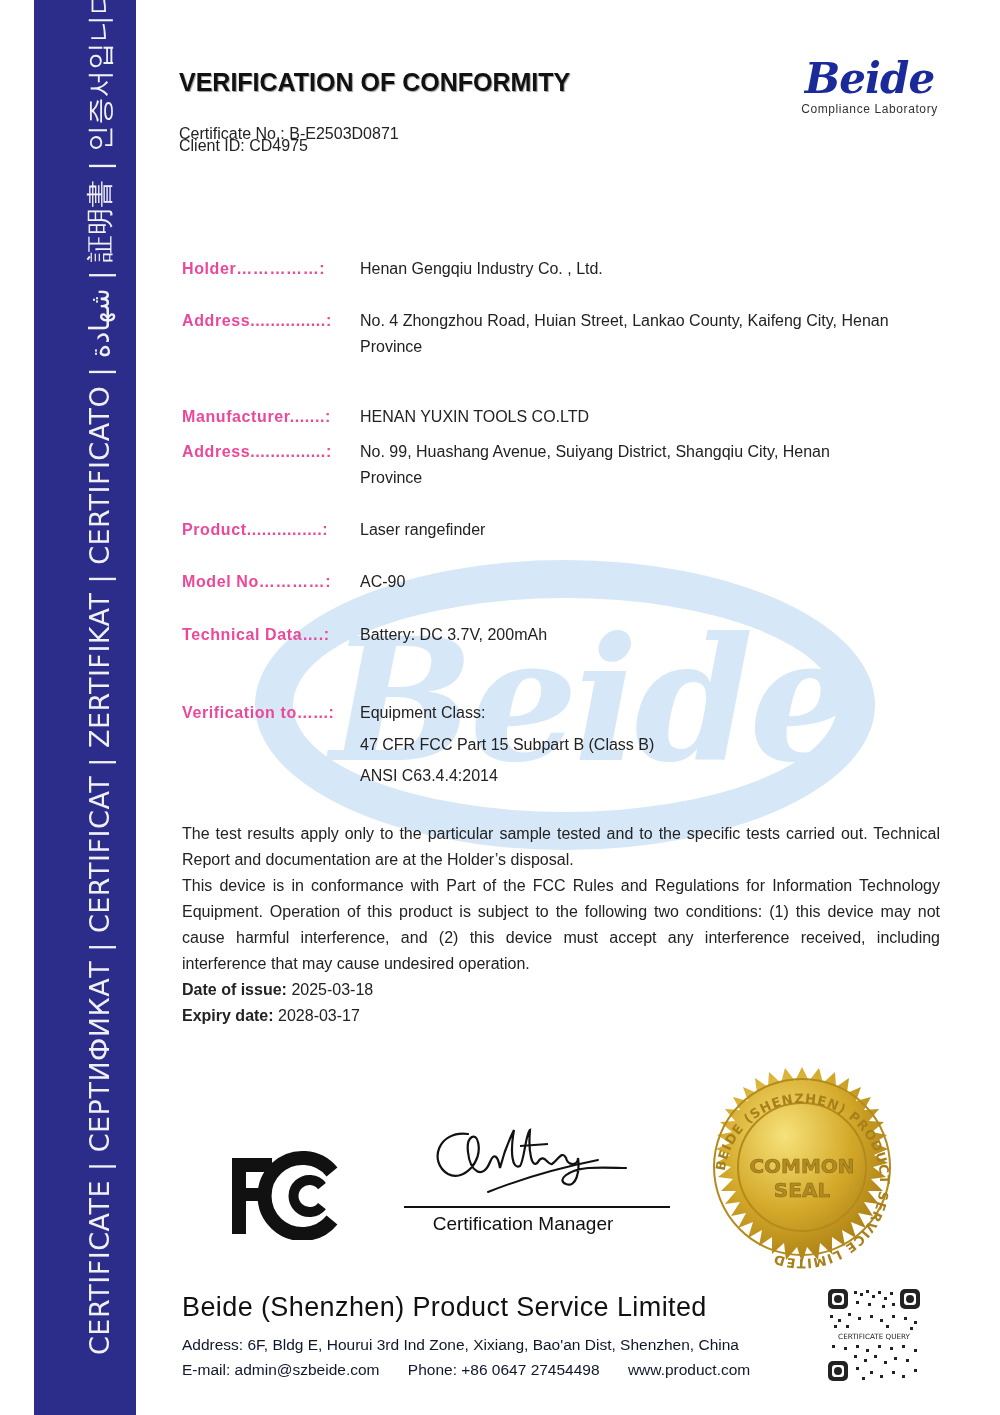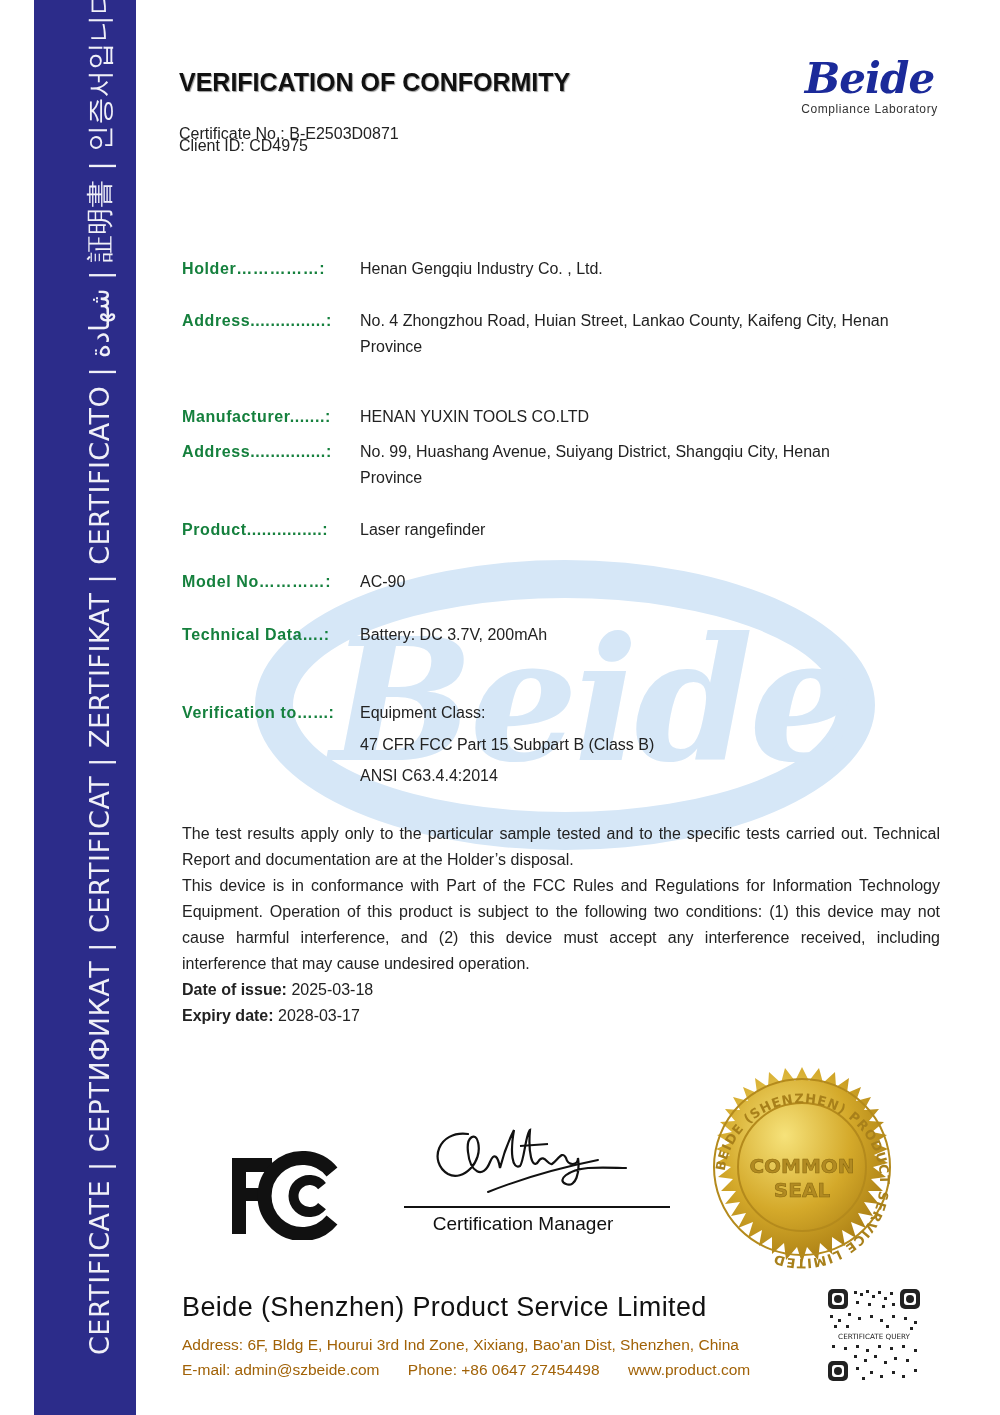--- a/index.html
+++ b/index.html
@@ -38,21 +38,21 @@
     border: 38px solid #d6e7f7; border-radius: 50%; box-sizing: border-box;
   }
   .watermark-word {
     position: absolute; left: 330px; top: 600px;
     font-family: "DejaVu Serif", serif; font-style: italic; font-weight: bold;
     font-size: 170px; color: #d6e7f7; line-height: 200px; letter-spacing: -4px;
   }
 
   .fields { position: absolute; left: 182px; top: 256px; width: 770px; }
   .row { position: absolute; left: 0; width: 770px; display: flex; font-size: 16px; }
-  .label { width: 178px; font-weight: bold; letter-spacing: 0.6px; color: #15803d; flex: none; }
+  .label { width: 178px; font-weight: bold; letter-spacing: 0.6px; color: #ec4899; flex: none; }
   .value { flex: 1; line-height: 26px; color: #222; }
   .label { line-height: 26px; }
   .value .line { display: block; }
   .value.spaced .line { line-height: 31px; }
 
   .body-text {
     position: absolute; left: 182px; top: 821px; width: 758px;
     font-size: 16px; line-height: 26px; text-align: justify; color: #222;
   }
   .body-text p { margin: 0; }
@@ -63,21 +63,21 @@
   .signature { position: absolute; left: 428px; top: 1122px; width: 205px; height: 78px; }
   .sign-line { position: absolute; left: 404px; top: 1206px; width: 266px; height: 2px; background: #111; }
   .sign-label { position: absolute; left: 404px; top: 1213px; width: 238px; text-align: center; font-size: 19px; color: #111; }
 
   .seal { position: absolute; left: 686px; top: 1065px; width: 232px; height: 232px; }
 
   .company {
     position: absolute; left: 182px; top: 1292px; font-size: 27px; color: #111;
     letter-spacing: 0.4px;
   }
-  .footer-line { position: absolute; left: 182px; font-size: 15.5px; color: #a16207; white-space: nowrap; }
+  .footer-line { position: absolute; left: 182px; font-size: 15.5px; color: #0f172a; white-space: nowrap; }
   .footer-line span { margin-right: 24px; }
   .qr { position: absolute; left: 826px; top: 1287px; width: 96px; height: 96px; }
 </style>
 </head>
 <body>
 
 <div class="side-band"></div>
 <div class="side-text">CERTIFICATE | СЕРТИФИКАТ | CERTIFICAT | ZERTIFIKAT | CERTIFICATO | شهادة | 証明書 | 인증서입니다</div>
 
 <div class="watermark"></div>

